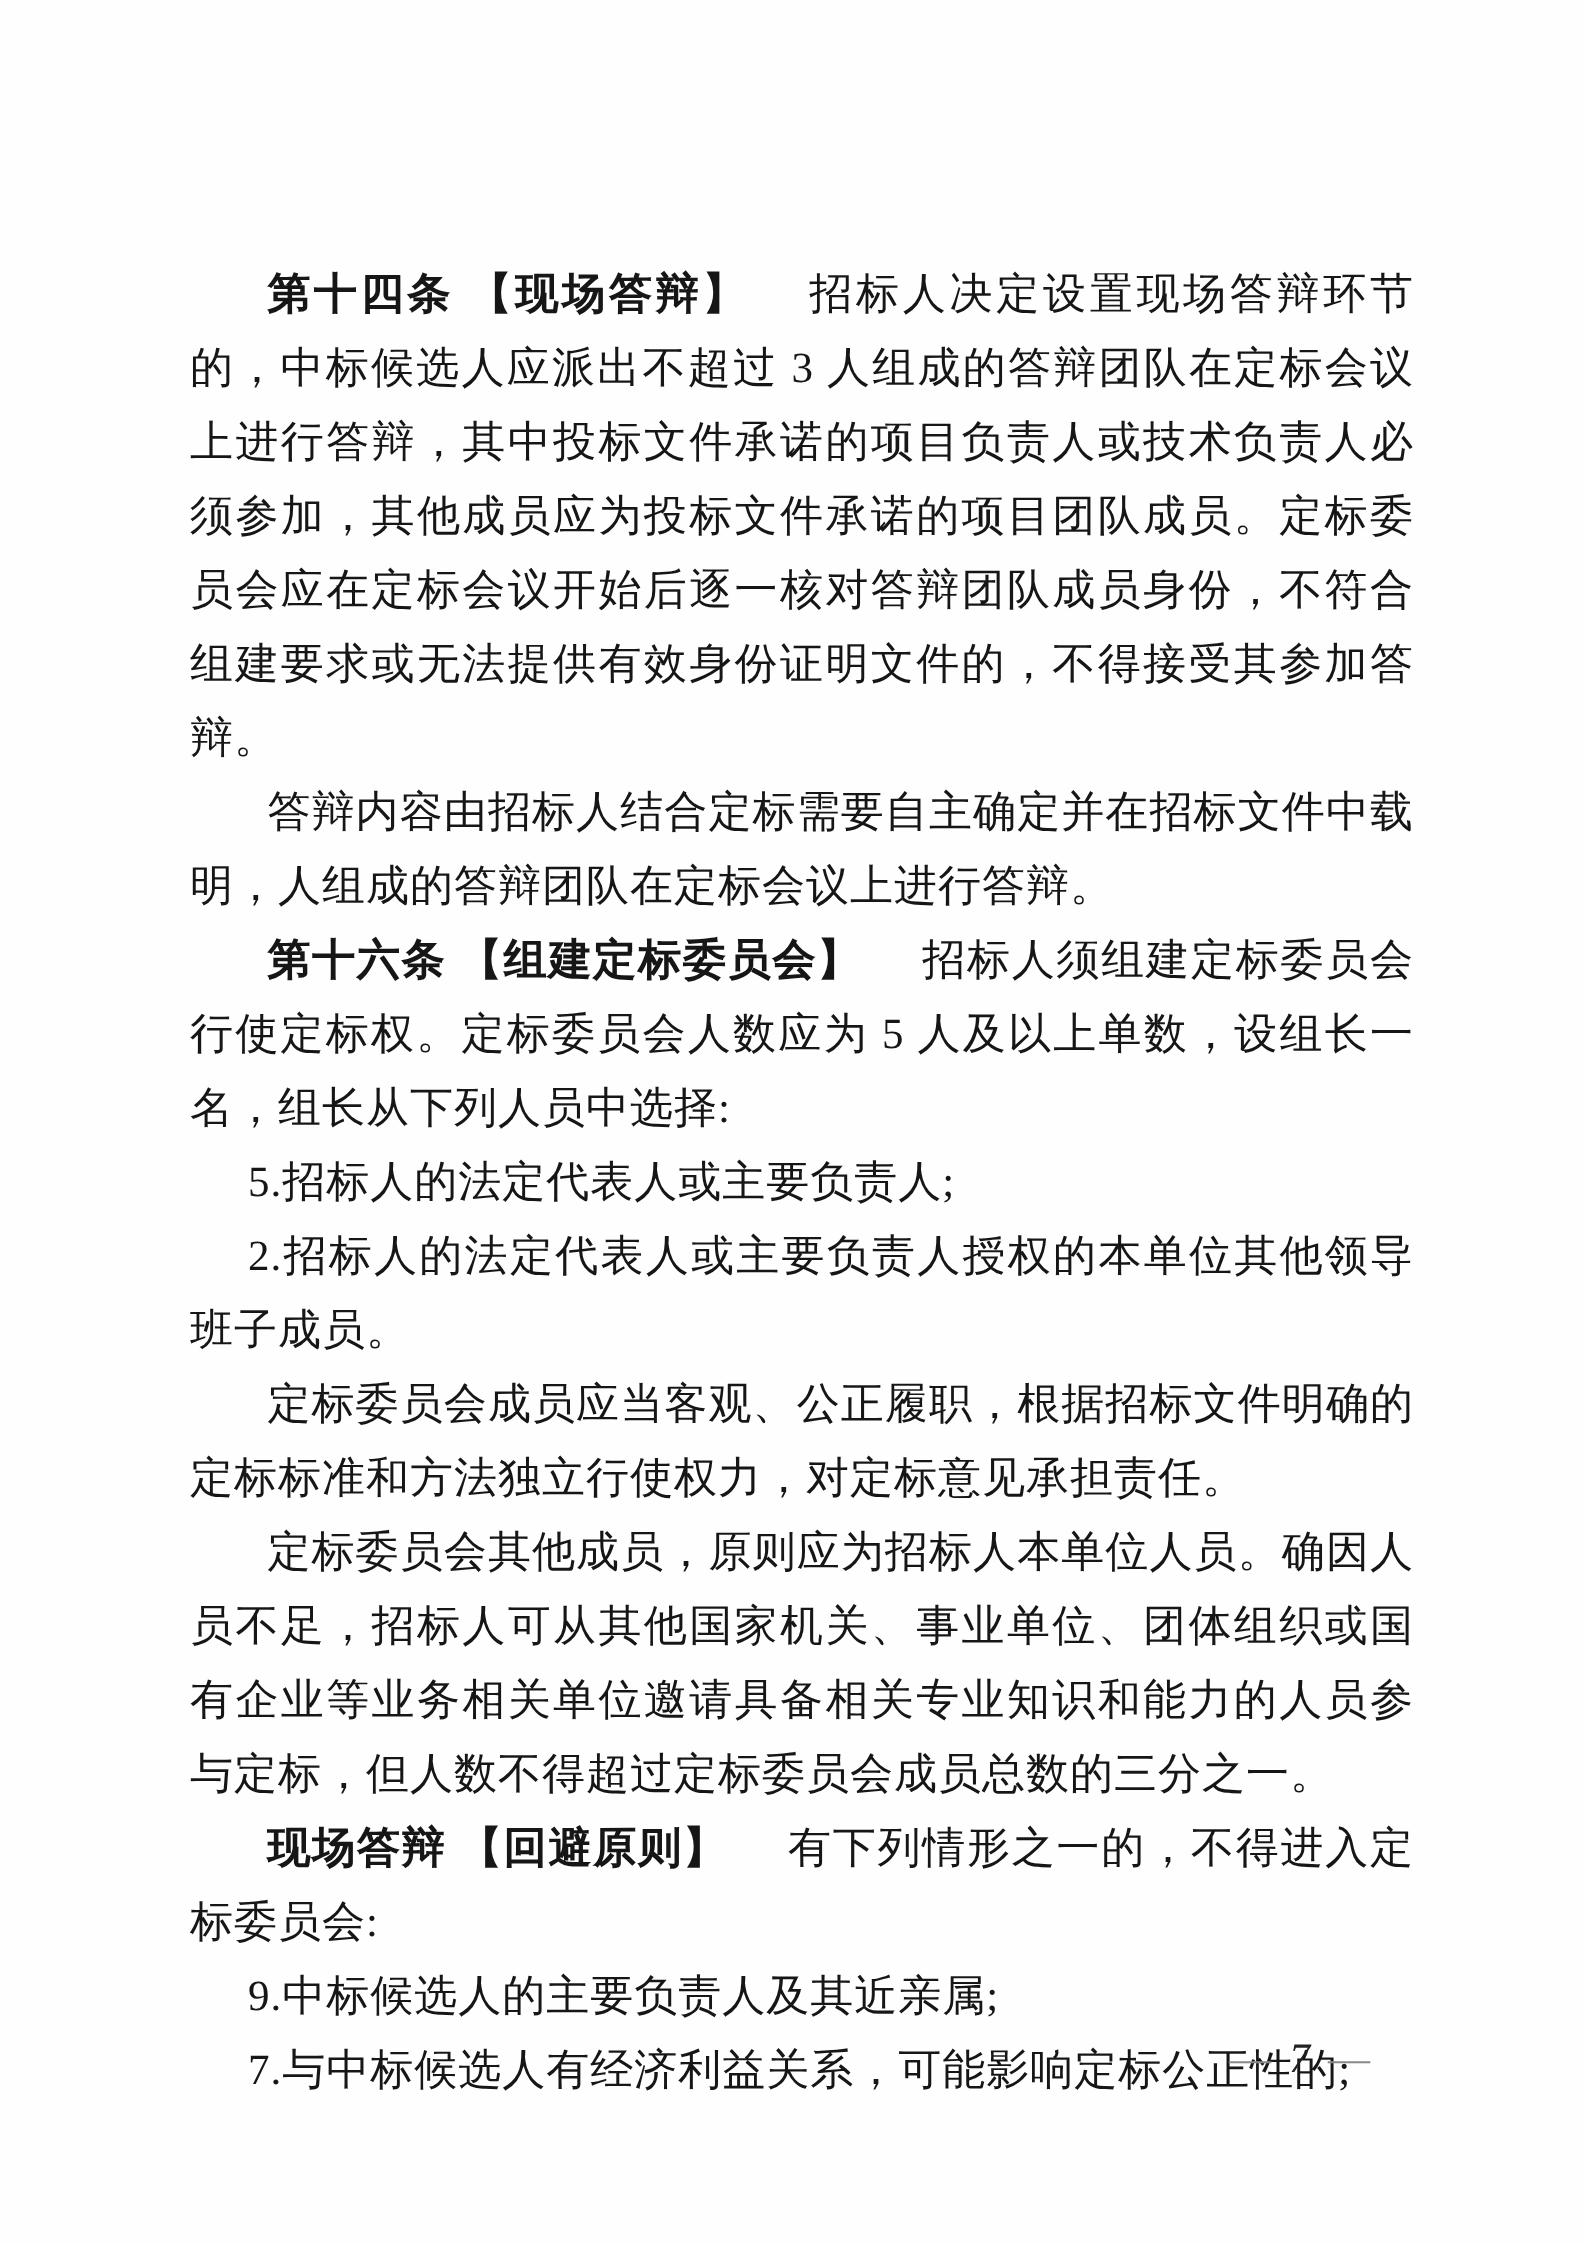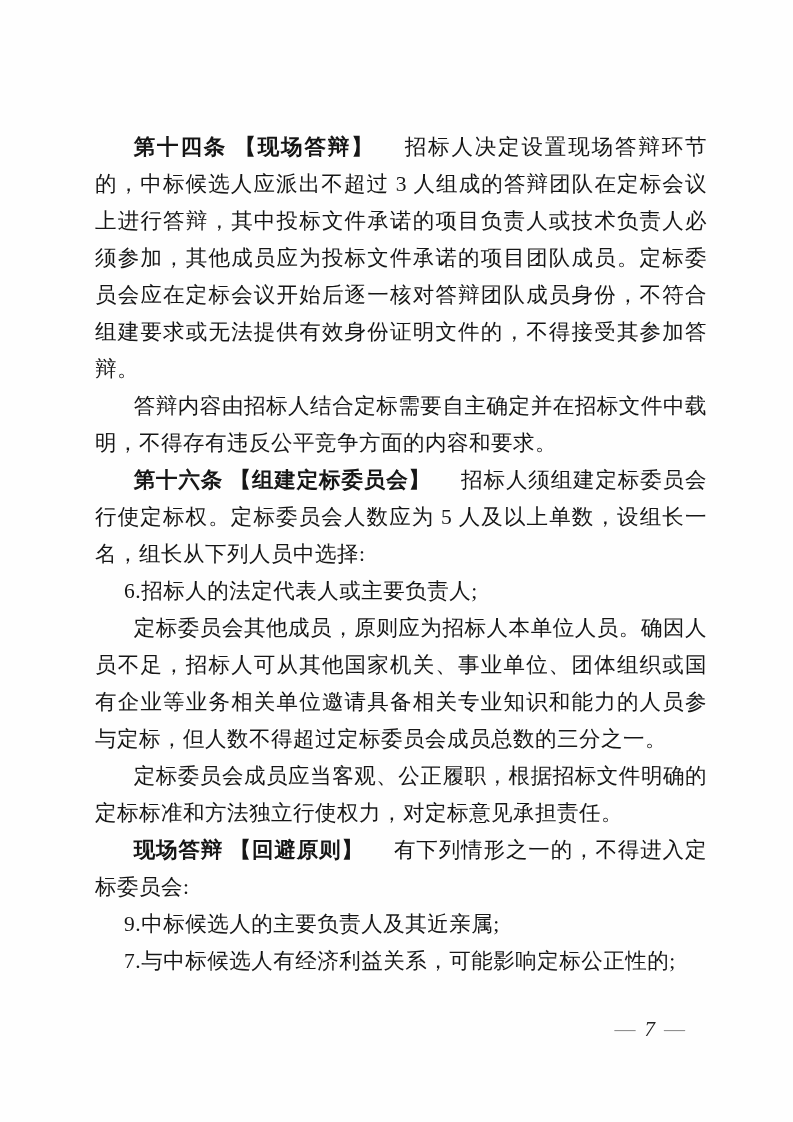--- a/index.html
+++ b/index.html
@@ -58,30 +58,31 @@
   }
 </style>
 </head>
 <body>
 
 <div class="page">
   <div class="content">
 
     <p class="para"><span class="article-heading">第十四条 【现场答辩】</span><span>招标人决定设置现场答辩环节的，中标候选人应派出不超过 3 人组成的答辩团队在定标会议上进行答辩，其中投标文件承诺的项目负责人或技术负责人必须参加，其他成员应为投标文件承诺的项目团队成员。定标委员会应在定标会议开始后逐一核对答辩团队成员身份，不符合组建要求或无法提供有效身份证明文件的，不得接受其参加答辩。</span></p>
 
-    <p class="para"><span>答辩内容由招标人结合定标需要自主确定并在招标文件中载明，不得存有违反公平竞争方面的内容和要求。</span></p>
+    <p class="para"><span>答辩内容由招标人结合定标需要自主确定并在招标文件中载明，人组成的答辩团队在定标会议上进行答辩。</span></p>
 
     <p class="para"><span class="article-heading">第十六条 【组建定标委员会】</span><span>招标人须组建定标委员会行使定标权。定标委员会人数应为 5 人及以上单数，设组长一名，组长从下列人员中选择:</span></p>
 
-    <p class="para list"><span>6.招标人的法定代表人或主要负责人;</span></p>
+    <p class="para list"><span>5.招标人的法定代表人或主要负责人;</span></p>
 
+    <p class="para list"><span>2.招标人的法定代表人或主要负责人授权的本单位其他领导班子成员。</span></p>
+
+    <p class="para"><span>定标委员会成员应当客观、公正履职，根据招标文件明确的定标标准和方法独立行使权力，对定标意见承担责任。</span></p>
 
     <p class="para"><span>定标委员会其他成员，原则应为招标人本单位人员。确因人员不足，招标人可从其他国家机关、事业单位、团体组织或国有企业等业务相关单位邀请具备相关专业知识和能力的人员参与定标，但人数不得超过定标委员会成员总数的三分之一。</span></p>
-
-    <p class="para"><span>定标委员会成员应当客观、公正履职，根据招标文件明确的定标标准和方法独立行使权力，对定标意见承担责任。</span></p>
 
     <p class="para"><span class="article-heading">现场答辩 【回避原则】</span><span>有下列情形之一的，不得进入定标委员会:</span></p>
 
     <p class="para list"><span>9.中标候选人的主要负责人及其近亲属;</span></p>
 
     <p class="para list"><span>7.与中标候选人有经济利益关系，可能影响定标公正性的;</span></p>
 
   </div>
 
   <div class="page-number">

